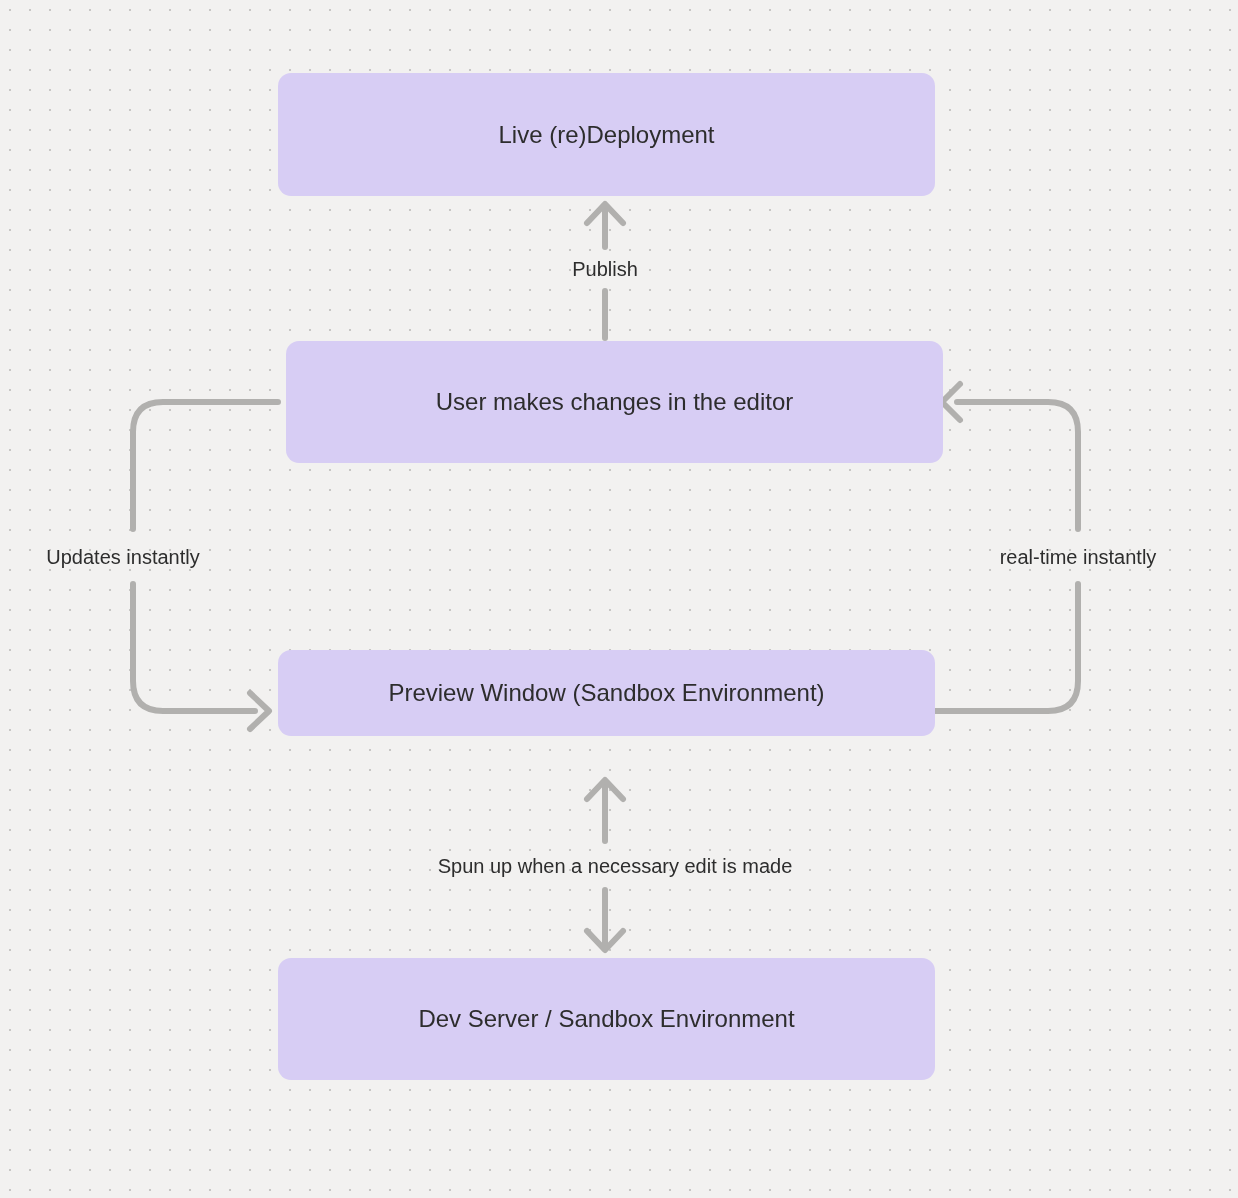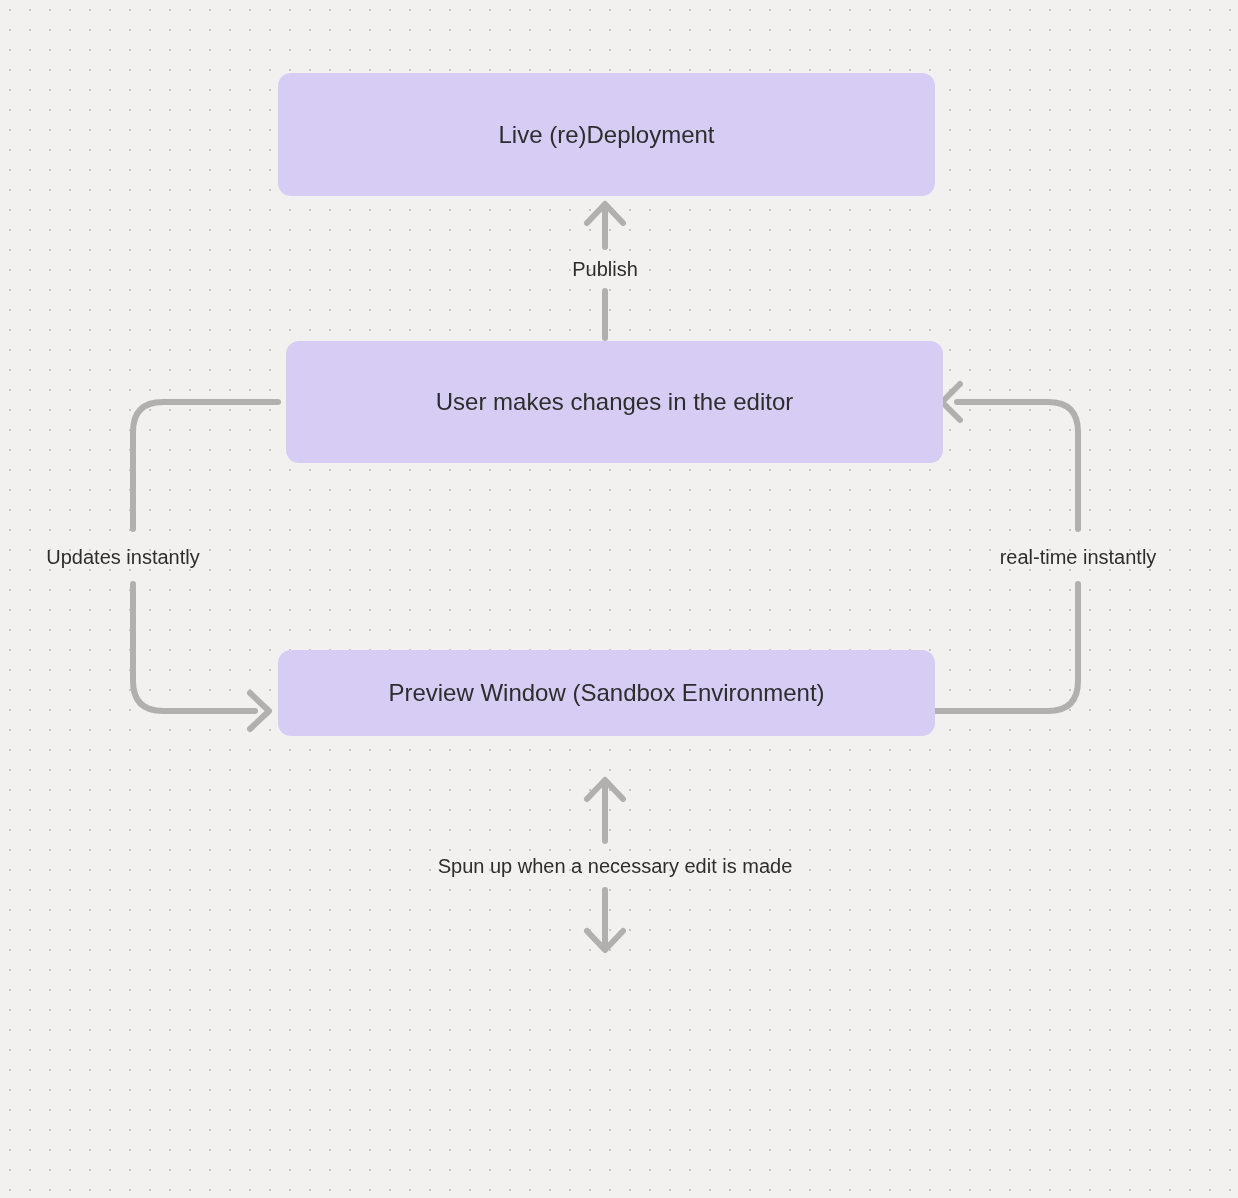--- a/index.html
+++ b/index.html
@@ -99,19 +99,22 @@
   </div>
 
   <div class="node node2">
     <span>User makes changes in the editor</span>
   </div>
 
   <div class="node node3">
     <span>Preview Window (Sandbox Environment)</span>
   </div>
 
+  <div class="node node4">
+    <span>Dev Server / Sandbox Environment</span>
+  </div>
 
   <div class="edge-label label-publish">Publish</div>
   <div class="edge-label label-updates">Updates instantly</div>
   <div class="edge-label label-feedback">real-time instantly</div>
   <div class="edge-label label-spunup">Spun up when a necessary edit is made</div>
 
 </div>
 
 </body></html>

